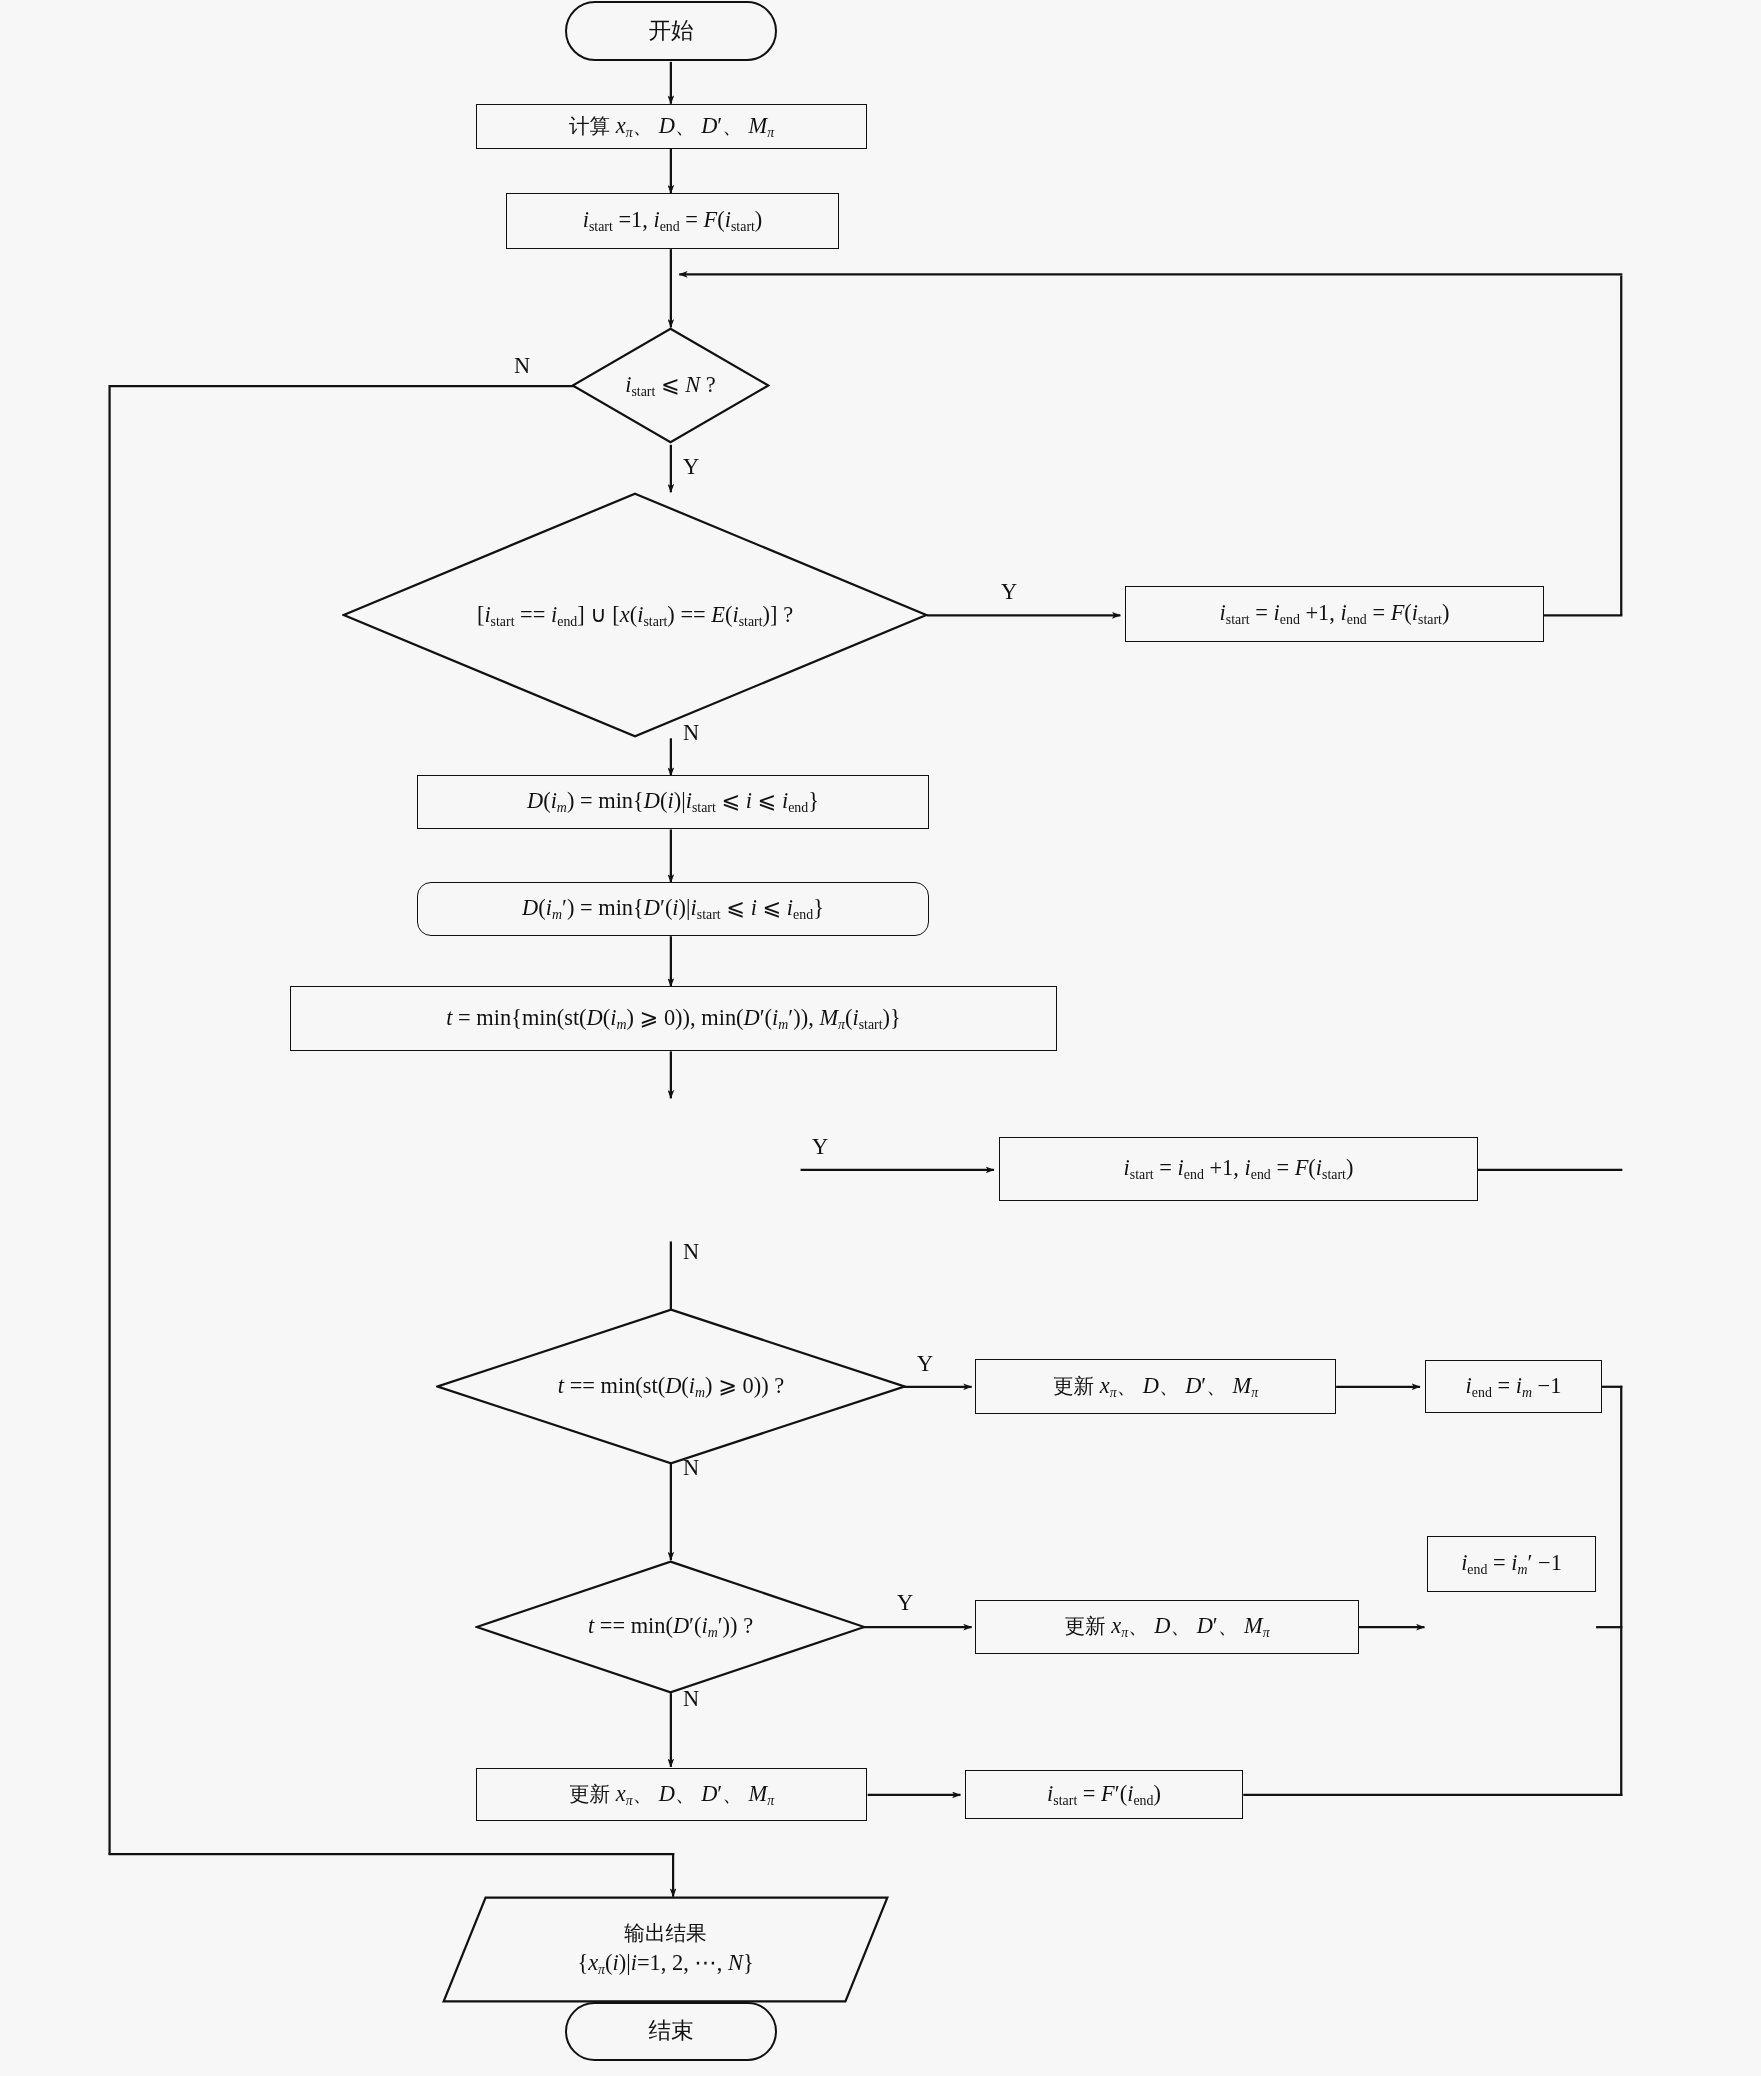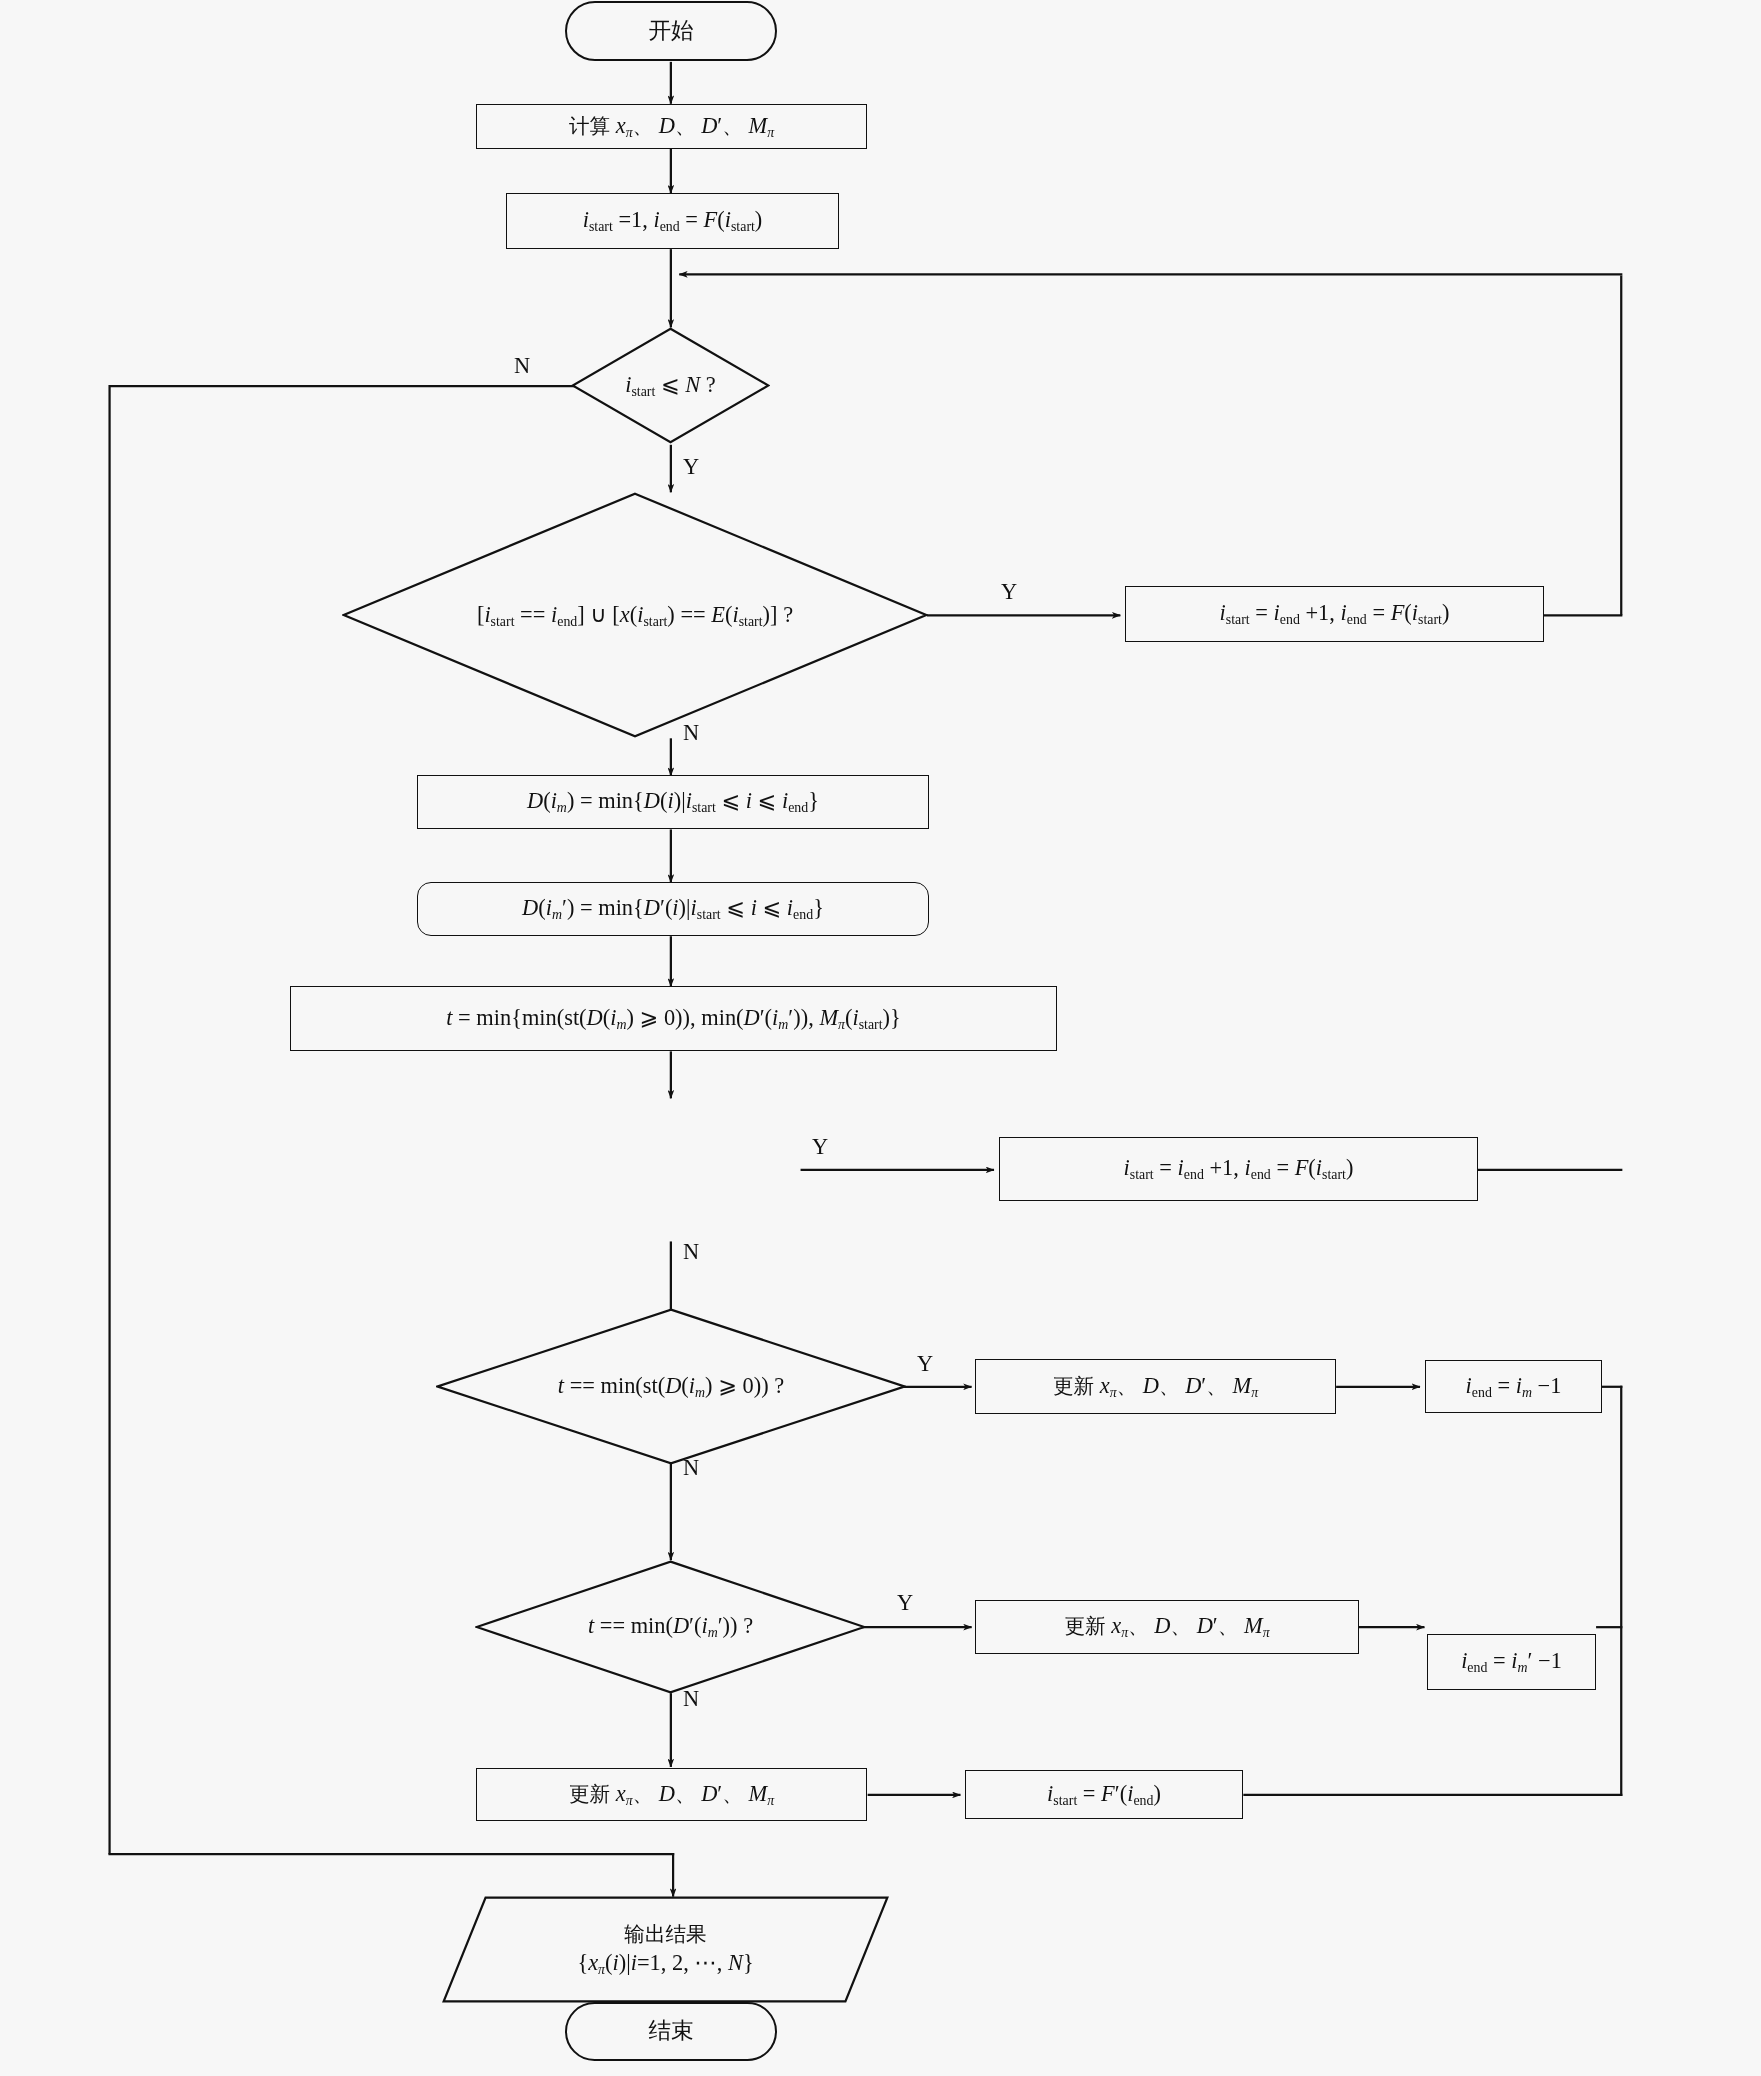--- a/index.html
+++ b/index.html
@@ -102,21 +102,21 @@
     position: absolute;
     font-size: 22.4px;
     font-family: "Liberation Serif", serif;
     color: #111111;
     white-space: nowrap;
   }
   
   .mi { font-style: italic; }
   .sub { font-size: 0.62em; vertical-align: -0.28em; font-style: normal; }
   .subi { font-size: 0.62em; vertical-align: -0.28em; font-style: italic; }
-  .cn { font-family: Liberation Sans, sans-serif; font-style: normal; font-size: 0.92em; }
+  .cn { font-family: Liberation Serif, serif; font-style: normal; font-size: 0.92em; }
   .op { font-style: normal; }
 </style>
 </head>
 <body>
 
 <div id="canvas-root">
 
   <svg id="edge-layer" viewBox="0 0 3150 3714" width="1761" height="2077" xmlns="http://www.w3.org/2000/svg">
     <defs>
       <marker id="ah" markerWidth="16" markerHeight="12" refX="15" refY="6" orient="auto" markerUnits="userSpaceOnUse">
@@ -306,21 +306,21 @@
 
   <div class="node proc" style="left:975px; top:1600px; width:384px; height:54px;">
     <span class="txt">
       <span class="cn">更新</span> <span class="mi">x</span><span class="subi">π</span><span class="cn">、</span>
       <span class="mi">D</span><span class="cn">、</span>
       <span class="mi">D</span><span class="op">′</span><span class="cn">、</span>
       <span class="mi">M</span><span class="subi">π</span>
     </span>
   </div>
 
-  <div class="node proc" style="left:1427px; top:1634px; width:169px; height:56px;">
+  <div class="node proc" style="left:1427px; top:1536px; width:169px; height:56px;">
     <span class="txt">
       <span class="mi">i</span><span class="sub">end</span> <span class="op">=</span>
       <span class="mi">i</span><span class="subi">m</span><span class="op">′</span> <span class="op">−1</span>
     </span>
   </div>
 
   <div class="node proc" style="left:476px; top:1768px; width:391px; height:53px;">
     <span class="txt">
       <span class="cn">更新</span> <span class="mi">x</span><span class="subi">π</span><span class="cn">、</span>
       <span class="mi">D</span><span class="cn">、</span>

